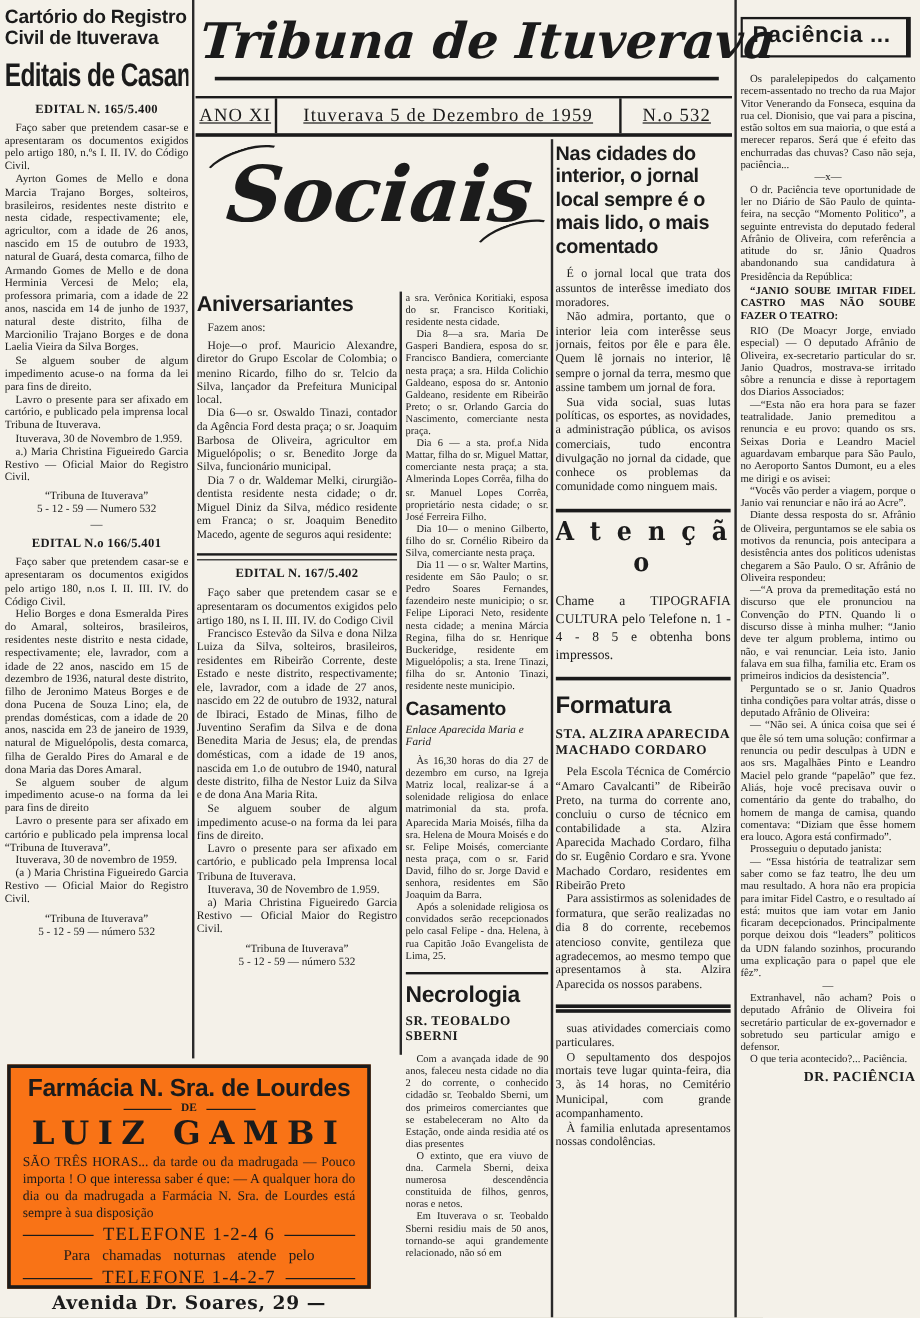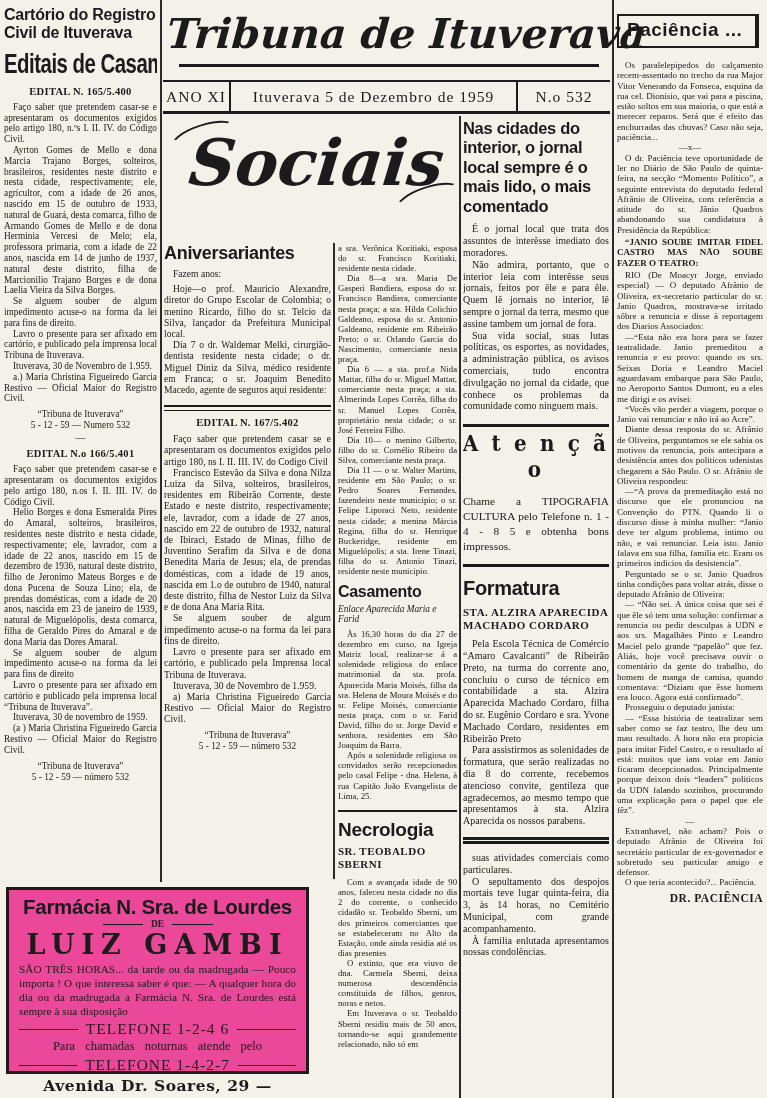--- a/index.html
+++ b/index.html
@@ -22,21 +22,21 @@
   .b p, p.b { font-size:9.3px; line-height:10.8px; text-align:justify; text-indent:9px; }
   .cite { text-align:center; font-size:9.3px; line-height:11px; }
   .cite-wrap { margin:5px 0 3px; }
   .dashline { text-align:center; font-size:10px; line-height:8px; }
 
   
   #masthead { position:absolute; left:167px; top:4px; width:443px; text-align:center; }
   .mast-title { font-family:"DejaVu Serif", serif; font-style:italic; font-weight:bold; font-size:41px; line-height:60px; letter-spacing:0px; transform:skewX(-4deg); white-space:nowrap; }
   .mast-rule { border-top:3.5px solid #1b1b1b; width:420px; margin:0 auto; }
   #dateline { position:absolute; left:163px; top:80px; width:447px; height:34px; border-top:2.5px solid #1b1b1b; border-bottom:3px solid #1b1b1b; display:flex; align-items:stretch; font-size:15.5px; }
-  #dateline .cell { display:flex; align-items:center; justify-content:center; letter-spacing:1px; }
+  #dateline .cell { display:flex; align-items:center; justify-content:center; letter-spacing:1px;text-decoration:underline; }
   #dateline .ano { width:68px; border-right:2px solid #1b1b1b; }
   #dateline .mid { flex:1; }
   #dateline .num { width:94px; border-left:2px solid #1b1b1b; }
 
   
   #sociais { position:absolute; left:173px; top:108px; width:287px; height:130px; text-align:center; }
   .sociais-word { font-family:"DejaVu Serif", serif; font-style:italic; font-weight:bold; font-size:64px; line-height:110px; transform:skewX(-6deg); }
   .sociais-curl { position:absolute; border:2.5px solid #1b1b1b; border-color:#1b1b1b transparent transparent transparent; border-radius:50%; width:70px; height:28px; }
   .c1 { left:-4px; top:16px; transform:rotate(-18deg); }
   .c2 { right:-4px; top:78px; transform:rotate(-18deg); }
@@ -75,21 +75,21 @@
   
   #col5 { position:absolute; left:617px; top:14px; width:146px; height:1082px; overflow:hidden; }
   .pac-box { border:2.5px solid #1b1b1b; border-right-width:4px; padding:3px 8px 5px; width:142px; margin-bottom:12px; }
   .pac-title { font-family:"Liberation Sans", sans-serif; font-weight:bold; font-size:19px; letter-spacing:0.5px; white-space:nowrap; }
   #col5 p { font-size:9px; line-height:10.3px; text-align:justify; text-indent:8px; }
   #col5 .center { text-align:center; text-indent:0; }
   #col5 .caps-head { font-weight:bold; text-indent:8px; margin:2px 0; }
   .signature { text-align:right; font-weight:bold; font-size:11.5px; letter-spacing:0.5px; margin-top:4px; }
 
   
-  #ad { position:absolute; left:6px; top:887px; width:303px; height:187px; border:3.5px solid #1b1b1b; padding:5px 10px 4px; background:#ec4899; }
+  #ad { position:absolute; left:6px; top:887px; width:303px; height:187px; border:3.5px solid #1b1b1b; padding:5px 10px 4px; background:#f97316; }
   .ad-title { font-family:"Liberation Sans", sans-serif; font-weight:bold; font-size:20.5px; text-align:center; letter-spacing:-0.3px; }
   .flexline { display:flex; align-items:center; gap:8px; }
   .flexline .line { flex:1; border-top:1.8px solid #1b1b1b; }
   .ad-de { width:110px; margin:0 auto; font-weight:bold; font-size:9.5px; }
   .ad-owner { font-family:"DejaVu Serif", serif; font-weight:bold; font-size:27px; letter-spacing:7px; text-align:center; line-height:1.15; white-space:nowrap; }
   .ad-body { font-size:11.3px; line-height:1.24; text-align:justify; margin-top:2px; }
   .ad-tel { font-size:15.5px; letter-spacing:1px; margin-top:2px; }
   .ad-night { font-size:12.5px; text-align:center; word-spacing:7px; margin-top:1px; }
   .ad-address { font-family:"DejaVu Serif", serif; font-weight:bold; font-size:15.5px; text-align:center; margin-top:2px; letter-spacing:0.5px; }
 </style>
@@ -151,20 +151,21 @@
       <div class="cite">“Tribuna de Ituverava”</div>
       <div class="cite">5 - 12 - 59 — número 532</div>
     </div>
   </div>
 
   <div id="col2">
     <div class="sec-head">Aniversariantes</div>
     <p class="b lead">Fazem anos:</p>
     <div class="b">
         <p>Hoje—o prof. Mauricio Alexandre, diretor do Grupo Escolar de Colombia; o menino Ricardo, filho do sr. Telcio da Silva, lançador da Prefeitura Municipal local.</p>
+        <p>Dia 6—o sr. Oswaldo Tinazi, contador da Agência Ford desta praça; o sr. Joaquim Barbosa de Oliveira, agricultor em Miguelópolis; o sr. Benedito Jorge da Silva, funcionário municipal.</p>
         <p>Dia 7 o dr. Waldemar Melki, cirurgião-dentista residente nesta cidade; o dr. Miguel Diniz da Silva, médico residente em Franca; o sr. Joaquim Benedito Macedo, agente de seguros aqui residente:</p>
       </div>
 
     <div class="hr-double"></div>
 
     <div class="edital-title">EDITAL N. 167/5.402</div>
     <div class="b">
         <p>Faço saber que pretendem casar se e apresentaram os documentos exigidos pelo artigo 180, ns I. II. III. IV. do Codigo Civil</p>
         <p>Francisco Estevão da Silva e dona Nilza Luiza da Silva, solteiros, brasileiros, residentes em Ribeirão Corrente, deste Estado e neste distrito, respectivamente; ele, lavrador, com a idade de 27 anos, nascido em 22 de outubro de 1932, natural de Ibiraci, Estado de Minas, filho de Juventino Serafim da Silva e de dona Benedita Maria de Jesus; ela, de prendas domésticas, com a idade de 19 anos, nascida em 1.o de outubro de 1940, natural deste distrito, filha de Nestor Luiz da Silva e de dona Ana Maria Rita.</p>
         <p>Se alguem souber de algum impedimento acuse-o na forma da lei para fins de direito.</p>

